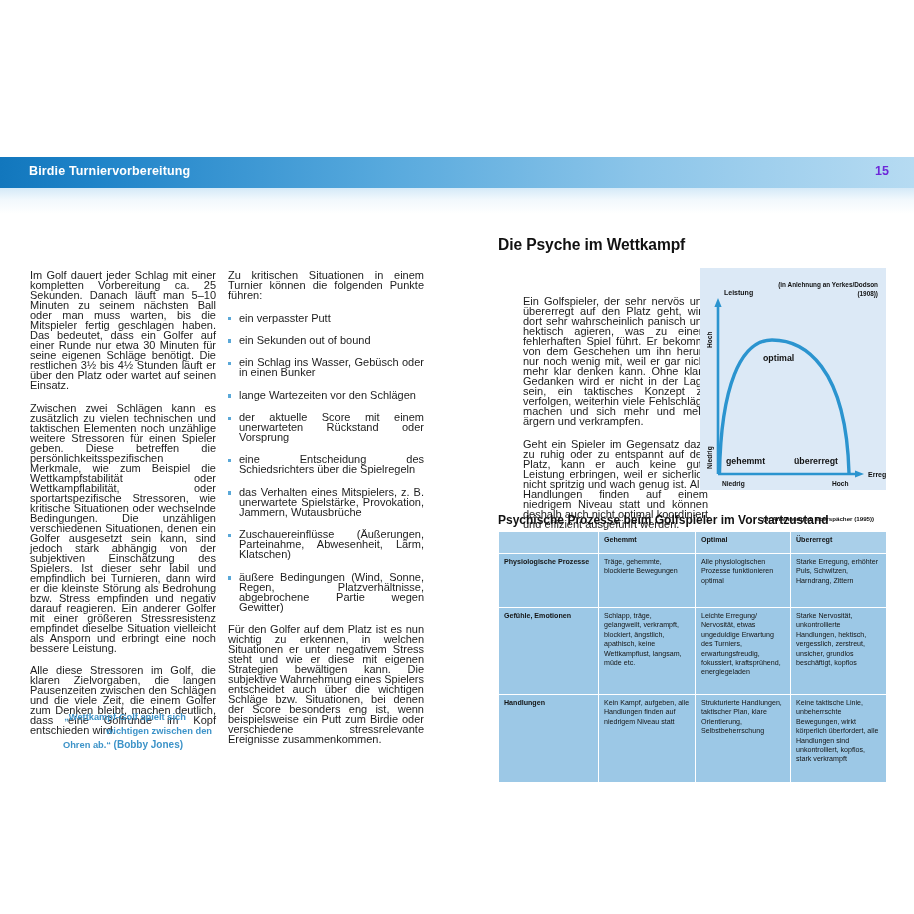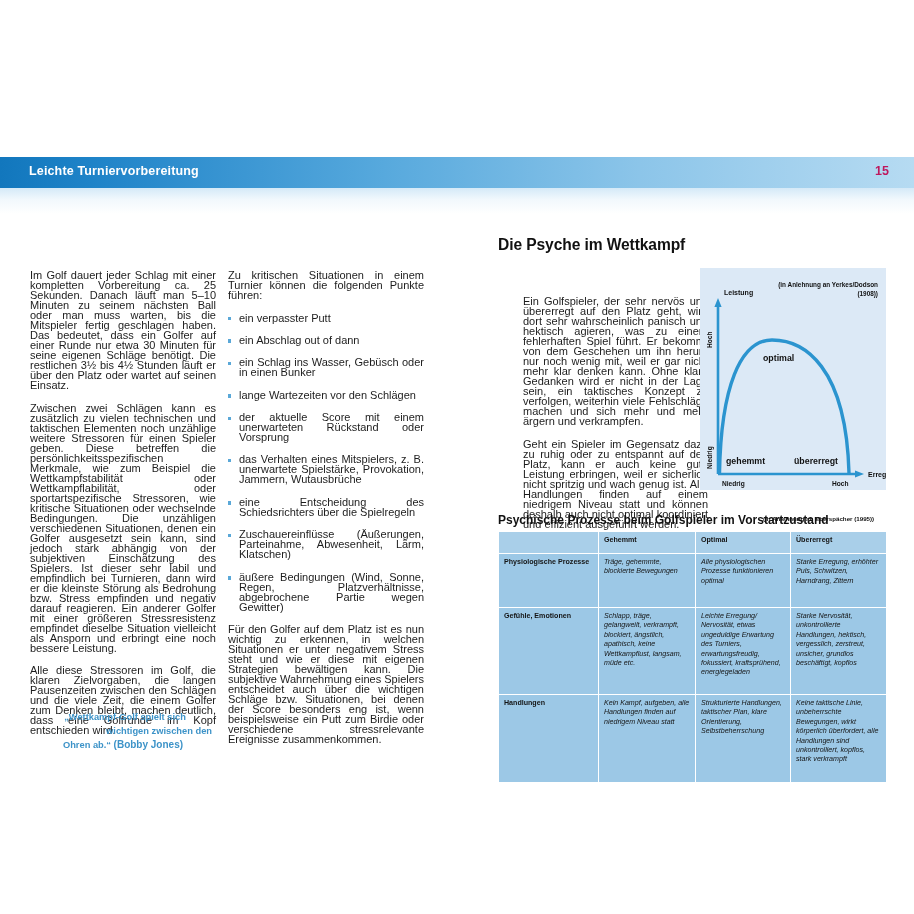--- a/index.html
+++ b/index.html
@@ -41,21 +41,21 @@
     font-weight: bold;
     color: #ffffff;
     letter-spacing: 0.15px;
   }
   #header-page-number {
     position: absolute;
     right: 25px;
     top: 164px;
     font-size: 12.5px;
     font-weight: bold;
-    color: #be185d;
+    color: #6d28d9;
   }
 
   
   .col {
     position: absolute;
     font-size: 11px;
     line-height: 10px;
     text-align: justify;
     color: #1c1c1c;
   }
@@ -205,59 +205,59 @@
     text-align: left;
     font-weight: normal;
     color: #141414;
   }
   #data-table thead th { background: #a9cfe9; height: 12px; font-weight: bold; }
   #data-table thead th.corner { background: #a9cfe9; }
   #data-table tbody th {
     background: #9cc8e6;
     font-weight: bold;
   }
-  #data-table tbody td { background: #9cc8e6; font-style: italic; }
+  #data-table tbody td { background: #9cc8e6; }
   #data-table col.c0 { width: 99px; }
   #data-table col.c1 { width: 96px; }
   #data-table col.c2 { width: 94px; }
   #data-table col.c3 { width: 95px; }
   #data-table tr.r0 th, #data-table tr.r0 td { height: 44px; }
   #data-table tr.r1 th, #data-table tr.r1 td { height: 77px; }
   #data-table tr.r2 th, #data-table tr.r2 td { height: 78px; }
 </style>
 </head>
 <body>
 
 <div id="header-band"></div>
 <div id="header-glow"></div>
-<div id="header-title">Leichte Turniervorbereitung</div>
+<div id="header-title">Birdie Turniervorbereitung</div>
 <div id="header-page-number">15</div>
 
 <div class="col" id="column-one">
   <p>Im Golf dauert jeder Schlag mit einer kompletten Vorbereitung ca. 25 Sekunden. Danach läuft man 5–10 Minuten zu seinem nächsten Ball oder man muss warten, bis die Mitspieler fertig geschlagen haben. Das bedeutet, dass ein Golfer auf einer Runde nur etwa 30 Minuten für seine eigenen Schläge benötigt. Die restlichen 3½ bis 4½ Stunden läuft er über den Platz oder wartet auf seinen Einsatz.</p>
   <p>Zwischen zwei Schlägen kann es zusätzlich zu vielen technischen und taktischen Elementen noch unzählige weitere Stressoren für einen Spieler geben. Diese betreffen die persönlichkeitsspezifischen Merkmale, wie zum Beispiel die Wettkampfstabilität oder Wettkampflabilität, oder sportartspezifische Stressoren, wie kritische Situationen oder wechselnde Bedingungen. Die unzähligen verschiedenen Situationen, denen ein Golfer ausgesetzt sein kann, sind jedoch stark abhängig von der subjektiven Einschätzung des Spielers. Ist dieser sehr labil und empfindlich bei Turnieren, dann wird er die kleinste Störung als Bedrohung bzw. Stress empfinden und negativ darauf reagieren. Ein anderer Golfer mit einer größeren Stressresistenz empfindet dieselbe Situation vielleicht als Ansporn und erbringt eine noch bessere Leistung.</p>
   <p>Alle diese Stressoren im Golf, die klaren Zielvorgaben, die langen Pausenzeiten zwischen den Schlägen und die viele Zeit, die einem Golfer zum Denken bleibt, machen deutlich, dass eine Golfrunde im Kopf entschieden wird.</p>
 </div>
 
 <div id="pull-quote">
   <span class="q-line-1">„Wettkampf-Golf spielt sich</span>
   <span class="q-line-2">wichtigen zwischen den</span>
   <span class="q-line-3"><span>Ohren ab.“</span> <span class="q-author">(Bobby Jones)</span></span>
 </div>
 
 <div class="col" id="column-two">
   <p style="margin-bottom:0">Zu kritischen Situationen in einem Turnier können die folgenden Punkte führen:</p>
   <ul class="bullets">
     <li><span>ein verpasster Putt</span></li>
-    <li><span>ein Abschlag out of dann</span></li>
+    <li><span>ein Sekunden out of bound</span></li>
     <li><span>ein Schlag ins Wasser, Gebüsch oder in einen Bunker</span></li>
     <li><span>lange Wartezeiten vor den Schlägen</span></li>
     <li><span>der aktuelle Score mit einem unerwarteten Rückstand oder Vorsprung</span></li>
+    <li><span>eine Entscheidung des Schiedsrichters über die Spielregeln</span></li>
     <li><span>das Verhalten eines Mitspielers, z. B. unerwartete Spielstärke, Provokation, Jammern, Wutausbrüche</span></li>
-    <li><span>eine Entscheidung des Schiedsrichters über die Spielregeln</span></li>
     <li><span>Zuschauereinflüsse (Äußerungen, Parteinahme, Abwesenheit, Lärm, Klatschen)</span></li>
     <li><span>äußere Bedingungen (Wind, Sonne, Regen, Platzverhältnisse, abgebrochene Partie wegen Gewitter)</span></li>
   </ul>
   <p>Für den Golfer auf dem Platz ist es nun wichtig zu erkennen, in welchen Situationen er unter negativem Stress steht und wie er diese mit eigenen Strategien bewältigen kann. Die subjektive Wahrnehmung eines Spielers entscheidet auch über die wichtigen Schläge bzw. Situationen, bei denen der Score besonders eng ist, wenn beispielsweise ein Putt zum Birdie oder verschiedene stressrelevante Ereignisse zusammenkommen.</p>
 </div>
 
 <div id="section-title">Die Psyche im Wettkampf</div>
 <div class="col" id="column-three">
   <p>Ein Golfspieler, der sehr nervös und übererregt auf den Platz geht, wird dort sehr wahrscheinlich panisch und hektisch agieren, was zu einem fehlerhaften Spiel führt. Er bekommt von dem Geschehen um ihn herum nur noch wenig mit, weil er gar nicht mehr klar denken kann. Ohne klare Gedanken wird er nicht in der Lage sein, ein taktisches Konzept zu verfolgen, weiterhin viele Fehlschläge machen und sich mehr und mehr ärgern und verkrampfen.</p>
   <p>Geht ein Spieler im Gegensatz dazu zu ruhig oder zu entspannt auf den Platz, kann er auch keine gute Leistung erbringen, weil er sicherlich nicht spritzig und wach genug ist. Alle Handlungen finden auf einem niedrigem Niveau statt und können deshalb auch nicht optimal koordiniert und effizient ausgeführt werden.</p>

